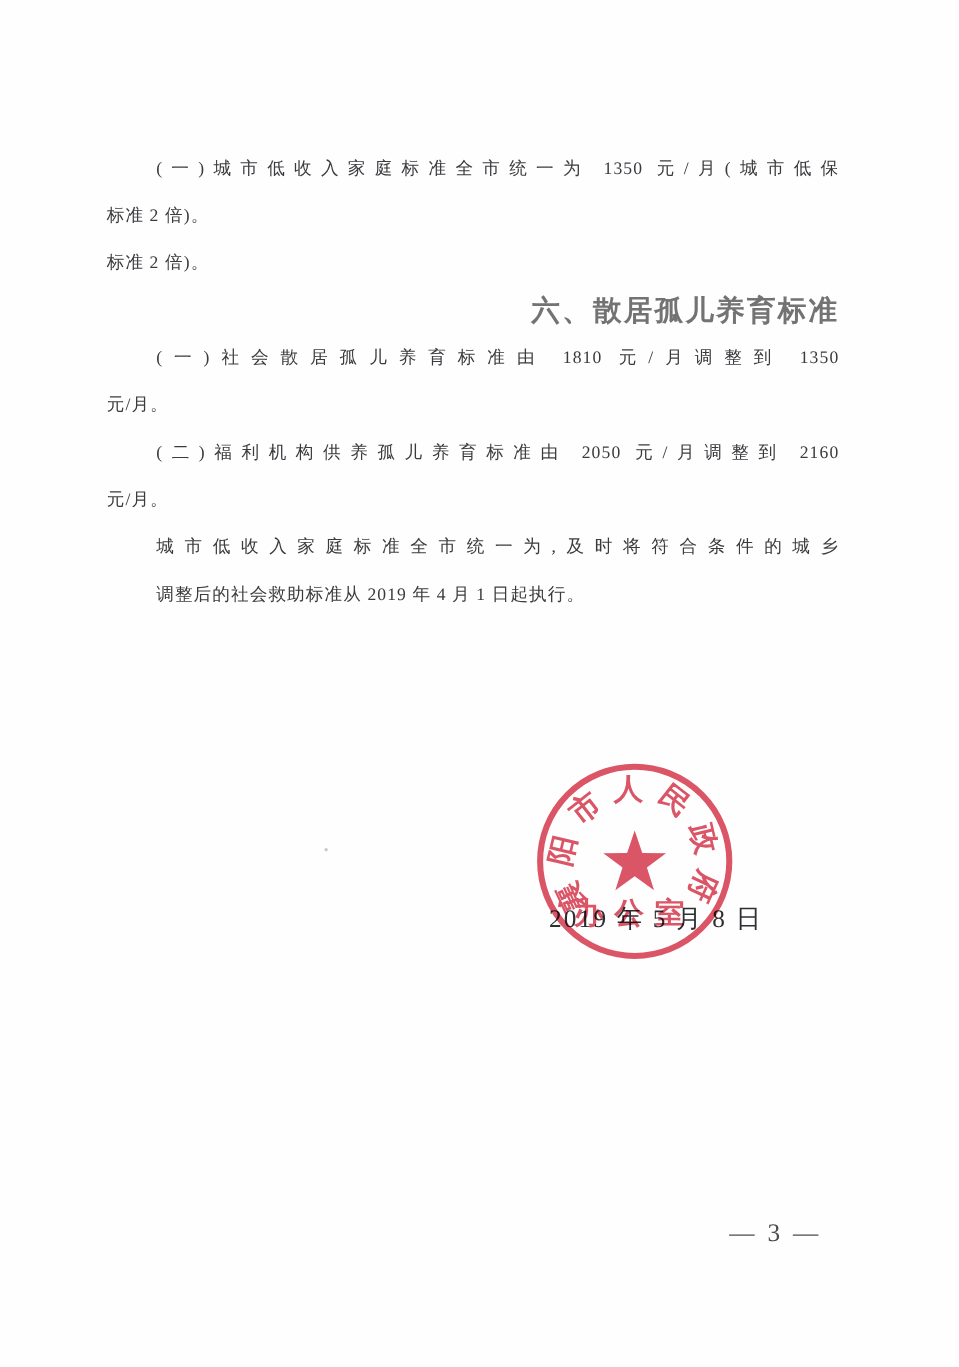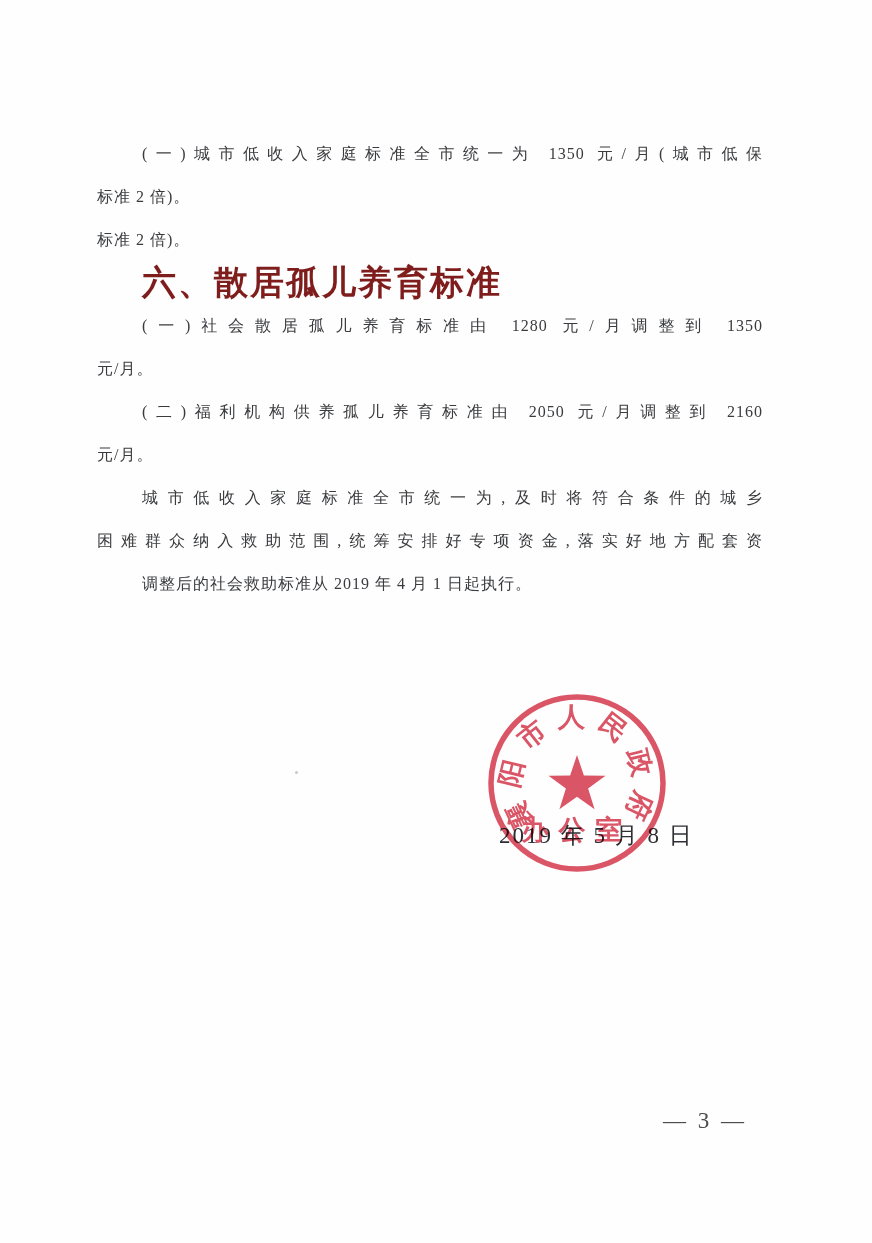--- a/index.html
+++ b/index.html
@@ -30,23 +30,24 @@
   }
   .line.indent { padding-left: 45px; }
   .line.fill {
     white-space: normal;
     text-align: justify;
     text-align-last: justify;
   }
   .line.heading {
     font-family: "Liberation Sans", sans-serif;
     font-weight: 700;
-    font-size: 34px;
+    font-size: 26px;
     letter-spacing: 2px;
-    color: #7f1d1d;
+    color: #737373;
+    text-align: right;
   }
   .signature-block {
     position: absolute;
     left: 0; top: 0;
     width: 872px; height: 1243px;
     pointer-events: none;
   }
   .sign-date {
     position: absolute;
     left: 499px; top: 820px;
@@ -85,26 +86,25 @@
 </head>
 <body>
 
 <div class="page">
 
   <div class="doc-body">
     <div class="line indent fill">(一)城市低收入家庭标准全市统一为 1350 元/月(城市低保</div>
     <div class="line">标准 2 倍)。</div>
     <div class="line">标准 2 倍)。</div>
     <div class="line indent heading">六、散居孤儿养育标准</div>
-    <div class="line indent fill">(一)社会散居孤儿养育标准由 1280 元/月调整到 1350</div>
+    <div class="line indent fill">(一)社会散居孤儿养育标准由 1810 元/月调整到 1350</div>
     <div class="line">元/月。</div>
     <div class="line indent fill">(二)福利机构供养孤儿养育标准由 2050 元/月调整到 2160</div>
     <div class="line">元/月。</div>
     <div class="line indent fill">城市低收入家庭标准全市统一为,及时将符合条件的城乡</div>
-    <div class="line fill">困难群众纳入救助范围,统筹安排好专项资金,落实好地方配套资</div>
     <div class="line indent">调整后的社会救助标准从 2019 年 4 月 1 日起执行。</div>
   </div>
 
   <div class="signature-block">
     <div class="sign-date">2019 年 5 月 8 日</div>
 
     <svg class="seal" viewBox="0 0 220 220" xmlns="http://www.w3.org/2000/svg">
       <defs>
         <path id="sealArc" d="M 58.3 134.1 A 57 57 0 1 1 161.7 134.1" fill="none"></path>
       </defs>

